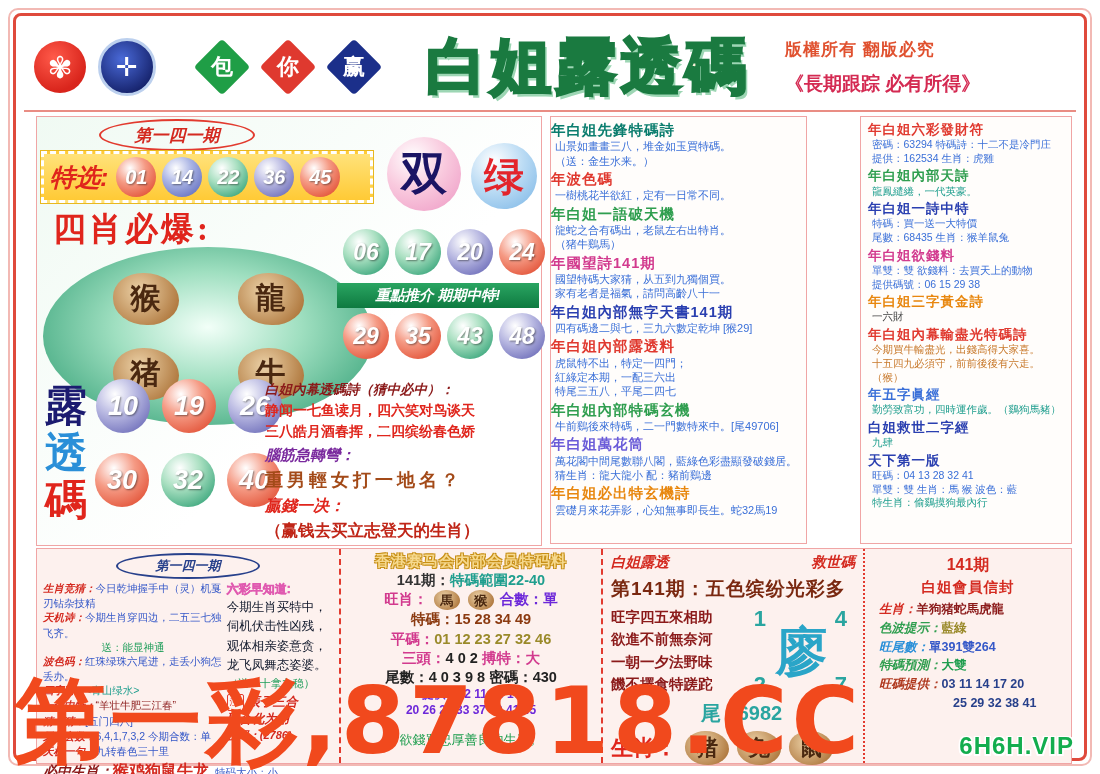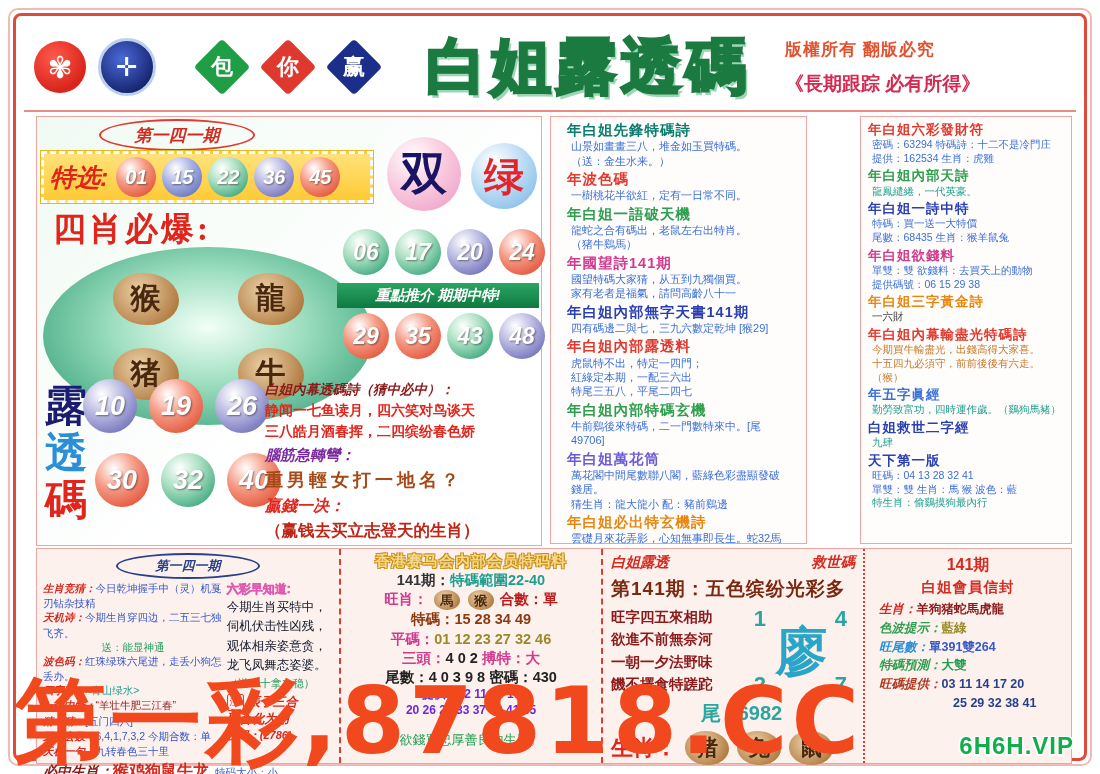--- a/index.html
+++ b/index.html
@@ -22,21 +22,21 @@
   .main-title{margin-left:52px;font-size:60px;font-weight:bold;letter-spacing:5px;color:#fdf3dc;
       -webkit-text-stroke:3px #1a7a40;text-shadow:3px 4px 0 #9dd6b4;font-family:"Liberation Serif","DejaVu Serif",serif;}
   .header-right{margin-left:34px;display:flex;flex-direction:column;gap:10px;}
   .copyright{color:#e0512f;font-weight:bold;font-size:17px;letter-spacing:1px;}
   .slogan{color:#d42a52;font-weight:bold;font-size:19px;}
 
   
   .left-panel{position:absolute;left:36px;top:116px;width:504px;height:428px;
       border:1px solid #f0a5a5;background:linear-gradient(135deg,#f0faf3,#ffffff 60%);}
   .mid-col{position:absolute;left:550px;top:116px;width:257px;height:428px;border:1px solid #f0a5a5;
-      padding:5px 16px;box-sizing:border-box;background:#fffdfb;}
+      padding:5px 0;box-sizing:border-box;background:#fffdfb;}
   .right-col{position:absolute;left:860px;top:116px;width:212px;height:428px;border:1px solid #f0a5a5;
       padding:5px 7px;box-sizing:border-box;background:#fffdfb;}
 
   
   .issue-oval{position:absolute;left:62px;top:2px;width:152px;height:28px;border:2px solid #e23a2e;border-radius:50%;
       color:#d42a20;font-weight:bold;font-style:italic;font-size:17px;display:flex;align-items:center;justify-content:center;}
   .texuan-strip{position:absolute;left:4px;top:34px;width:332px;height:52px;background:linear-gradient(#ffe27a,#ffca35);
       border:3px dashed #fff;outline:1px solid #e8b820;display:flex;align-items:center;gap:6px;padding-left:6px;box-sizing:border-box;}
   .texuan-label{color:#e0251c;font-weight:bold;font-style:italic;font-size:25px;margin-right:2px;}
   .ball{border-radius:50%;display:flex;align-items:center;justify-content:center;color:#fff;font-weight:bold;font-style:italic;
@@ -111,21 +111,21 @@
   .note-txt{color:#d42a20;font-weight:bold;font-style:italic;font-size:12.5px;}
   .p1-final{display:flex;align-items:baseline;margin-top:2px;}
   .p1-final .lb{color:#8b1a1a;font-weight:bold;font-style:italic;font-size:14px;}
   .p1-final .vl{color:#d42a20;font-weight:bold;font-size:16px;font-family:"Liberation Serif","DejaVu Serif",serif;}
   .p1-final .sd{color:#3558c8;font-size:10.5px;margin-left:6px;}
 
   .p2-header{font-size:15px;font-weight:bold;color:#f6d98e;letter-spacing:1px;
       text-shadow:0 0 1px #c89018,1px 1px 0 #c89018,-1px -1px 0 #c89018,1px -1px 0 #c89018,-1px 1px 0 #c89018;}
   .p2-line{font-size:14.5px;font-weight:bold;line-height:1.33;}
   .lbl-dark{color:#333;} .lbl-mag{color:#d23a8e;} .val-teal{color:#1f9e8e;} .val-brown{color:#8b3a10;}
-  .val-olive{color:#9a8a2a;} .val-navy{color:#b91c1c;} .val-black{color:#222;}
+  .val-olive{color:#9a8a2a;} .val-navy{color:#6d28d9;} .val-black{color:#222;}
   .p2-teal{color:#6d28d9;font-weight:bold;font-size:12px;line-height:1.3;}
   .p2-footer{color:#1f9e4f;font-weight:normal;font-size:13px;margin-top:12px;}
   .achip-s{width:26px;height:20px;font-size:13px;margin:0 2px;}
 
   .p3-hdr{display:flex;justify-content:space-between;color:#d42a20;font-weight:bold;font-style:italic;font-size:14.5px;
       font-family:"Liberation Serif","DejaVu Serif",serif;}
   .p3-headline{color:#7a2810;font-weight:bold;font-size:19px;margin-top:4px;letter-spacing:1px;}
   .p3-body{display:flex;margin-top:4px;}
   .p3-poem{width:56%;}
   .p3-poem div{color:#8b1a1a;font-weight:bold;font-size:14.5px;line-height:1.55;font-family:"Liberation Serif","DejaVu Serif",serif;}
@@ -183,21 +183,21 @@
       <div class="copyright">版權所有 翻版必究</div>
       <div class="slogan">《長期跟踪 必有所得》</div>
     </div>
   </div>
 
   <div class="left-panel">
     <div class="issue-oval">第一四一期</div>
     <div class="texuan-strip">
       <span class="texuan-label">特选:</span>
       <span class="ball b40 red">01</span>
-      <span class="ball b40 blue">15</span>
+      <span class="ball b40 blue">14</span>
       <span class="ball b40 green">22</span>
       <span class="ball b40 purple">36</span>
       <span class="ball b40 red">45</span>
     </div>
     <div class="bigball bb-pink">双</div>
     <div class="bigball bb-blue">绿</div>
     <div class="sixiao">四肖必爆:</div>
     <div class="zodiac-ellipse">
       <span class="animal-chip az">猴</span>
       <span class="animal-chip az">龍</span>
@@ -215,21 +215,21 @@
       <span class="ball b46 red">29</span>
       <span class="ball b46 red">35</span>
       <span class="ball b46 green">43</span>
       <span class="ball b46 purple">48</span>
     </div>
     <div class="lutou">
       <span class="c0">露</span>
       <span class="c1">透</span>
       <span class="c2">碼</span>
     </div>
-    <div class="row-balls" style="left:46px;top:262px;gap:12px;">
+    <div class="row-balls" style="left:59px;top:262px;gap:12px;">
       <span class="ball b54 purple">10</span>
       <span class="ball b54 red">19</span>
       <span class="ball b54 purple">26</span>
     </div>
     <div class="row-balls" style="left:58px;top:336px;gap:12px;">
       <span class="ball b54 red">30</span>
       <span class="ball b54 green">32</span>
       <span class="ball b54 red">40</span>
     </div>
     <div class="poem-block">

